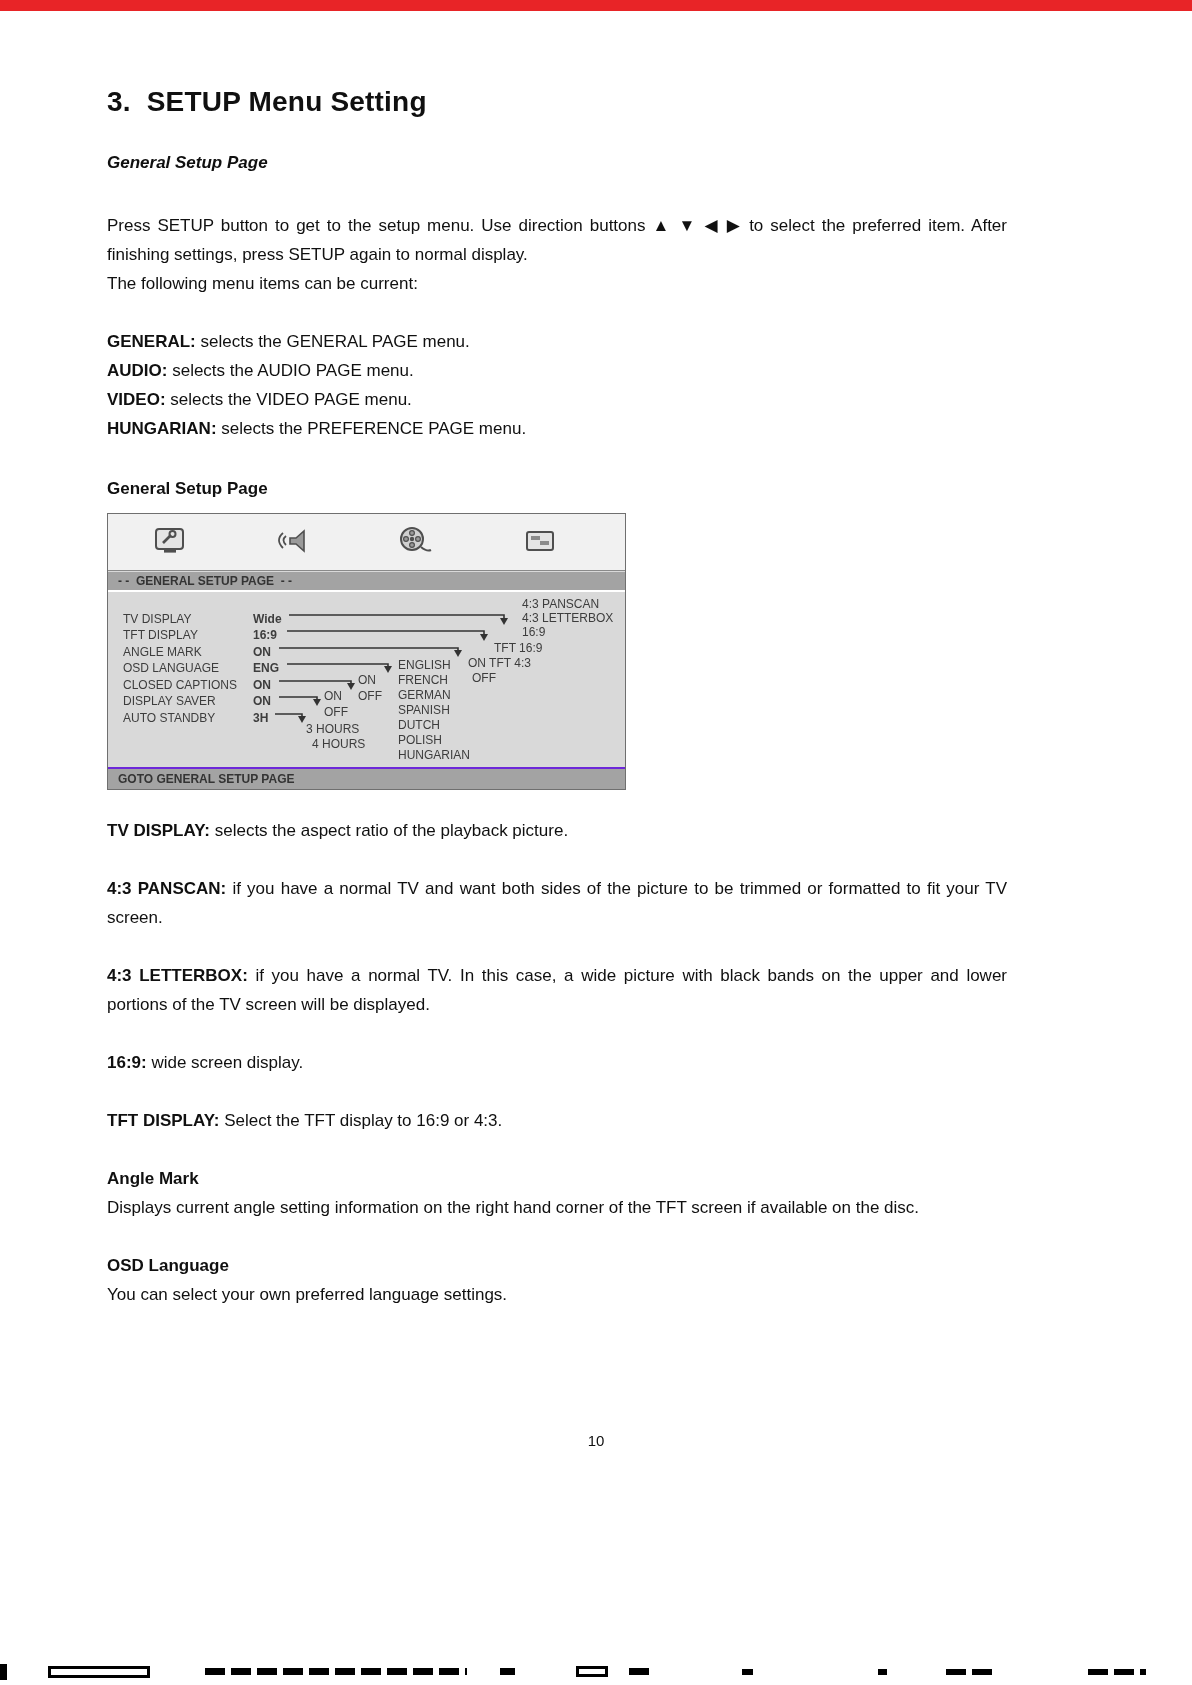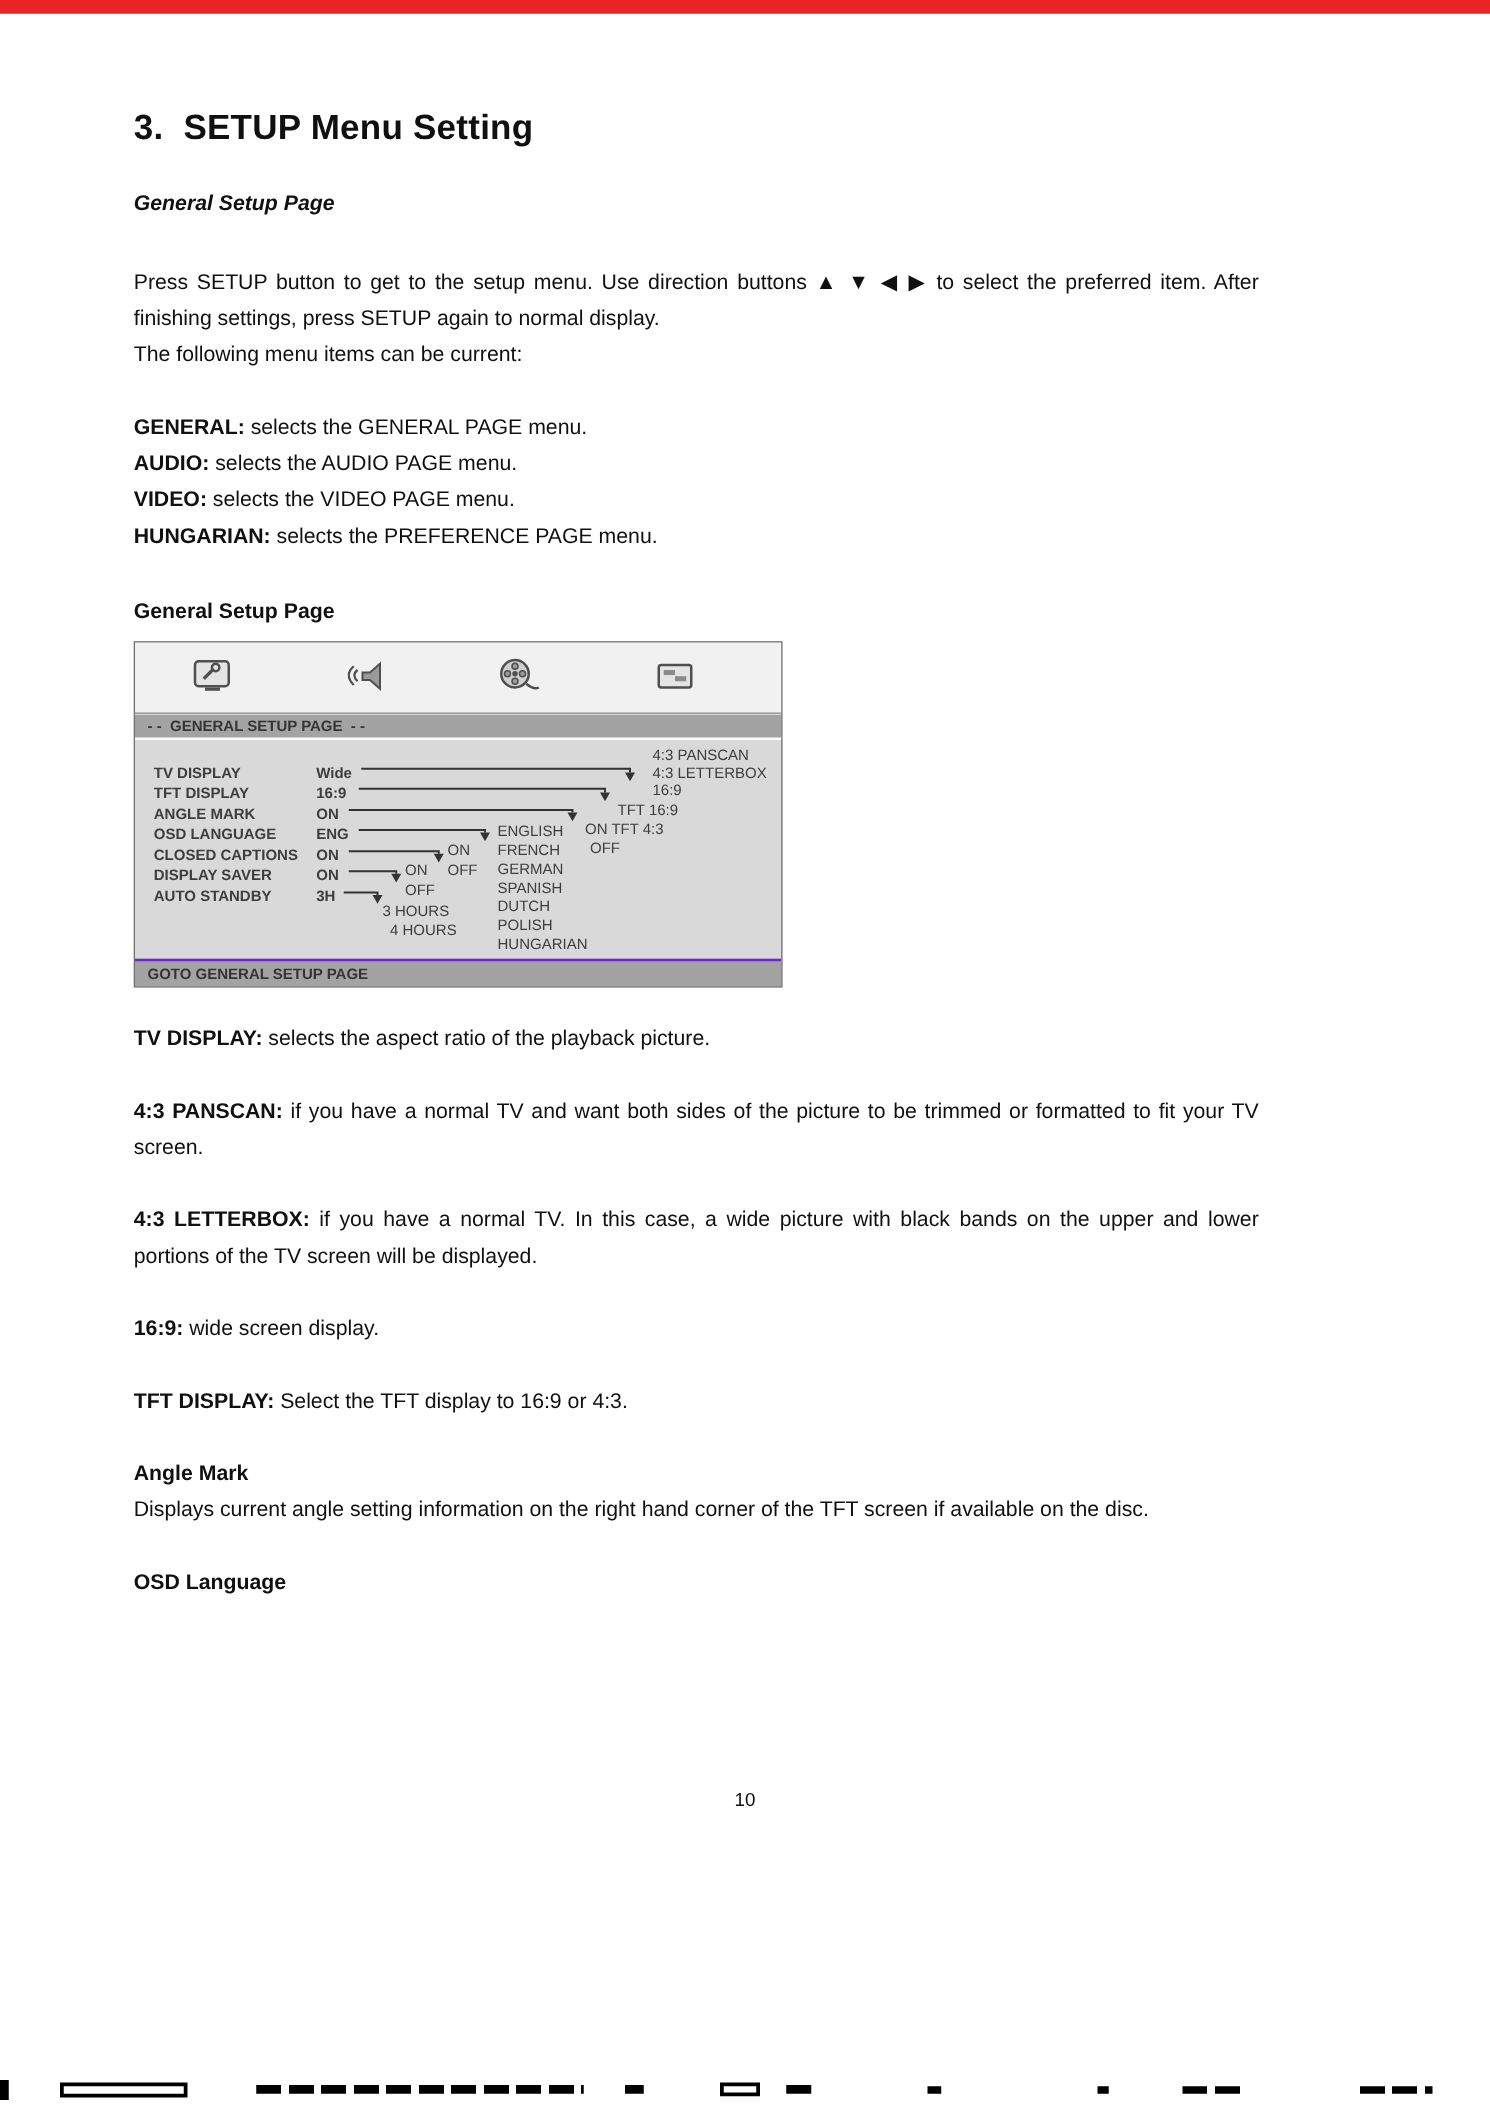--- a/index.html
+++ b/index.html
@@ -43,21 +43,21 @@
     background:#a3a3a3; border-bottom:2px solid #ffffff;
     font-size:12px; font-weight:bold; color:#343434; line-height:18px; padding-left:10px;
     white-space:pre;
   }
   .osd-footer {
     position:absolute; left:0; right:0; bottom:0; height:22px;
     background:#a3a3a3; border-top:2px solid #6d28d9;
     font-size:12px; font-weight:bold; color:#343434; line-height:20px; padding-left:10px;
   }
   .osd-row { position:absolute; left:15px; width:320px; white-space:nowrap; }
-  .osd-row .lbl { display:inline-block; width:130px; font-size:12px; font-weight:bold; color:#3d3d3d; }
+  .osd-row .lbl { display:inline-block; width:130px; font-size:12px; font-weight:normal; color:#3d3d3d; }
   .osd-row .val { font-size:12px; font-weight:bold; color:#3d3d3d; }
   .opt { position:absolute; font-size:12px; font-weight:normal; color:#3d3d3d; white-space:nowrap; line-height:13px; }
   .connectors { position:absolute; top:0; left:0; width:519px; height:277px; pointer-events:none; }
 
   
   .page-number { position:absolute; top:1432px; left:0; width:1192px; text-align:center; font-size:15px; }
 
   .scan-strip { position:absolute; top:1660px; left:0; width:1192px; height:25px; }
   .scan-strip .seg { position:absolute; background:#000; }
   .scan-strip .box { position:absolute; background:#fff; border:3px solid #000; }
@@ -221,20 +221,21 @@
   </p>
 
   <p class="gap">
     <span class="lead">TFT DISPLAY:</span><span> Select the TFT display to 16:9 or 4:3.</span>
   </p>
 
   <p class="gap lead">Angle Mark</p>
   <p class="m0 just">Displays current angle setting information on the right hand corner of the TFT screen if available on the disc.</p>
 
   <p class="gap lead">OSD Language</p>
+  <p class="m0">You can select your own preferred language settings.</p>
 
 </div>
 
 <div class="page-number">10</div>
 
 <div class="scan-strip">
   <div class="seg" style="left:0;    top:4px;  width:7px;   height:16px"></div>
   <div class="box" style="left:48px; top:6px;  width:102px; height:12px"></div>
   <div class="dashes" style="left:205px;top:8px;  width:262px; height:7px"></div>
   <div class="seg" style="left:500px;top:8px;  width:15px;  height:7px"></div>

